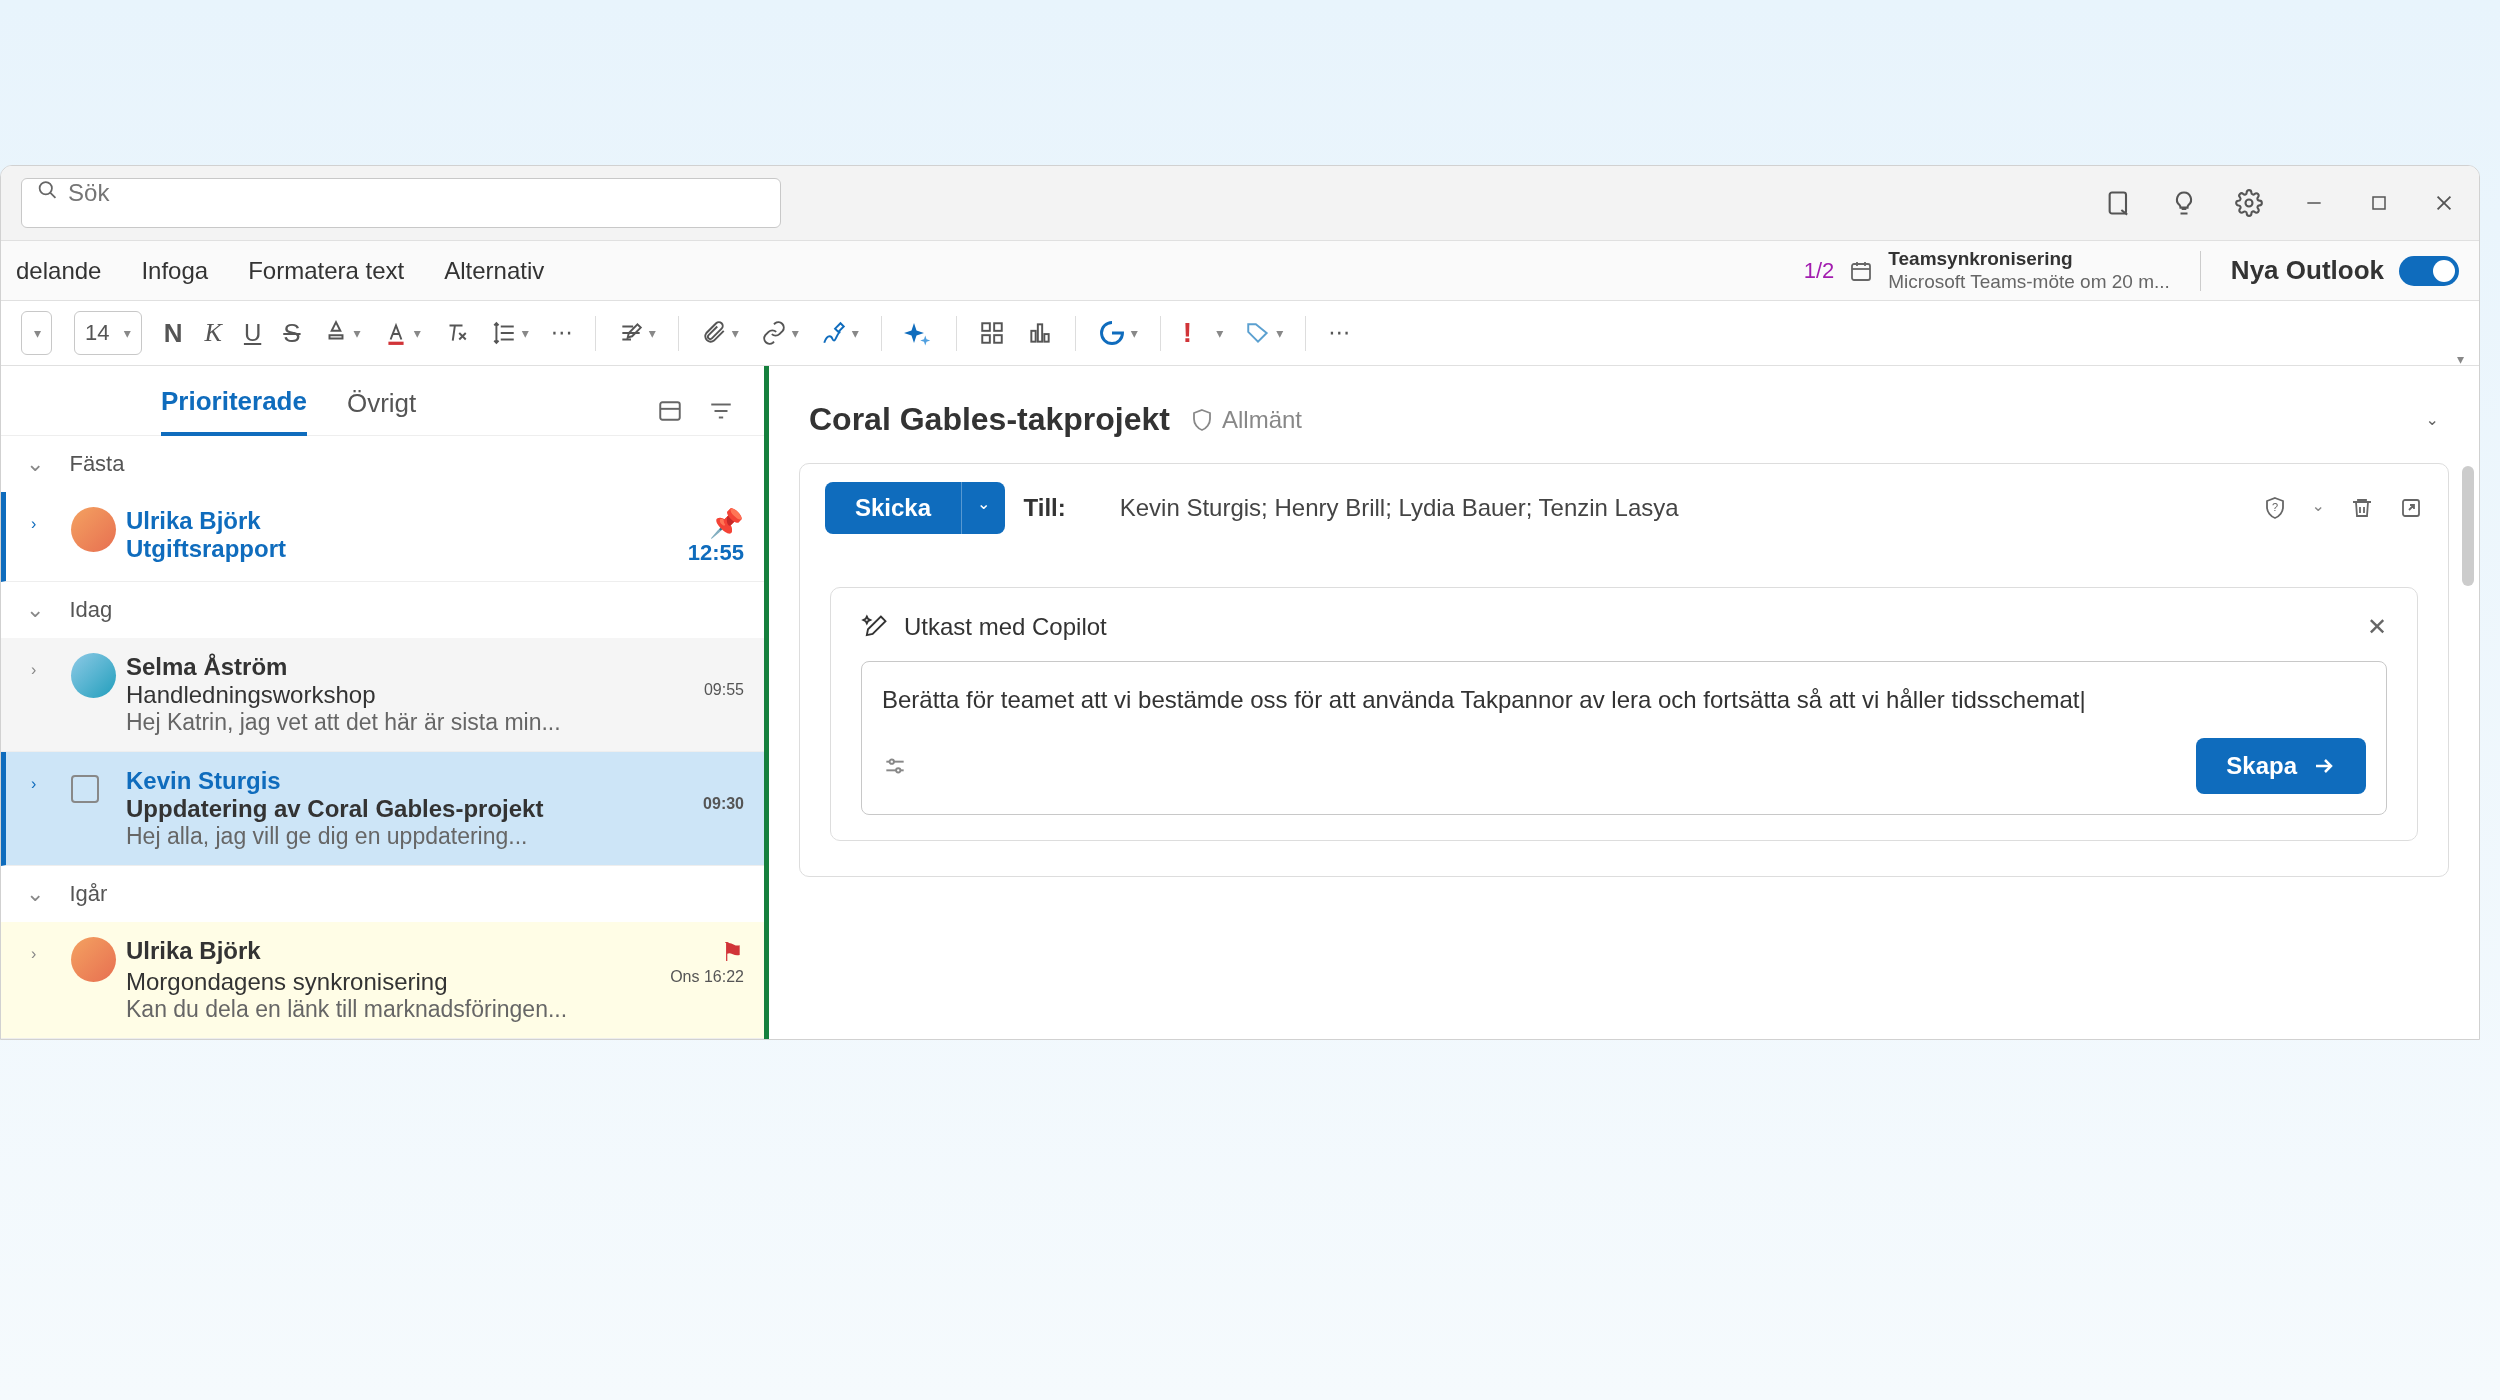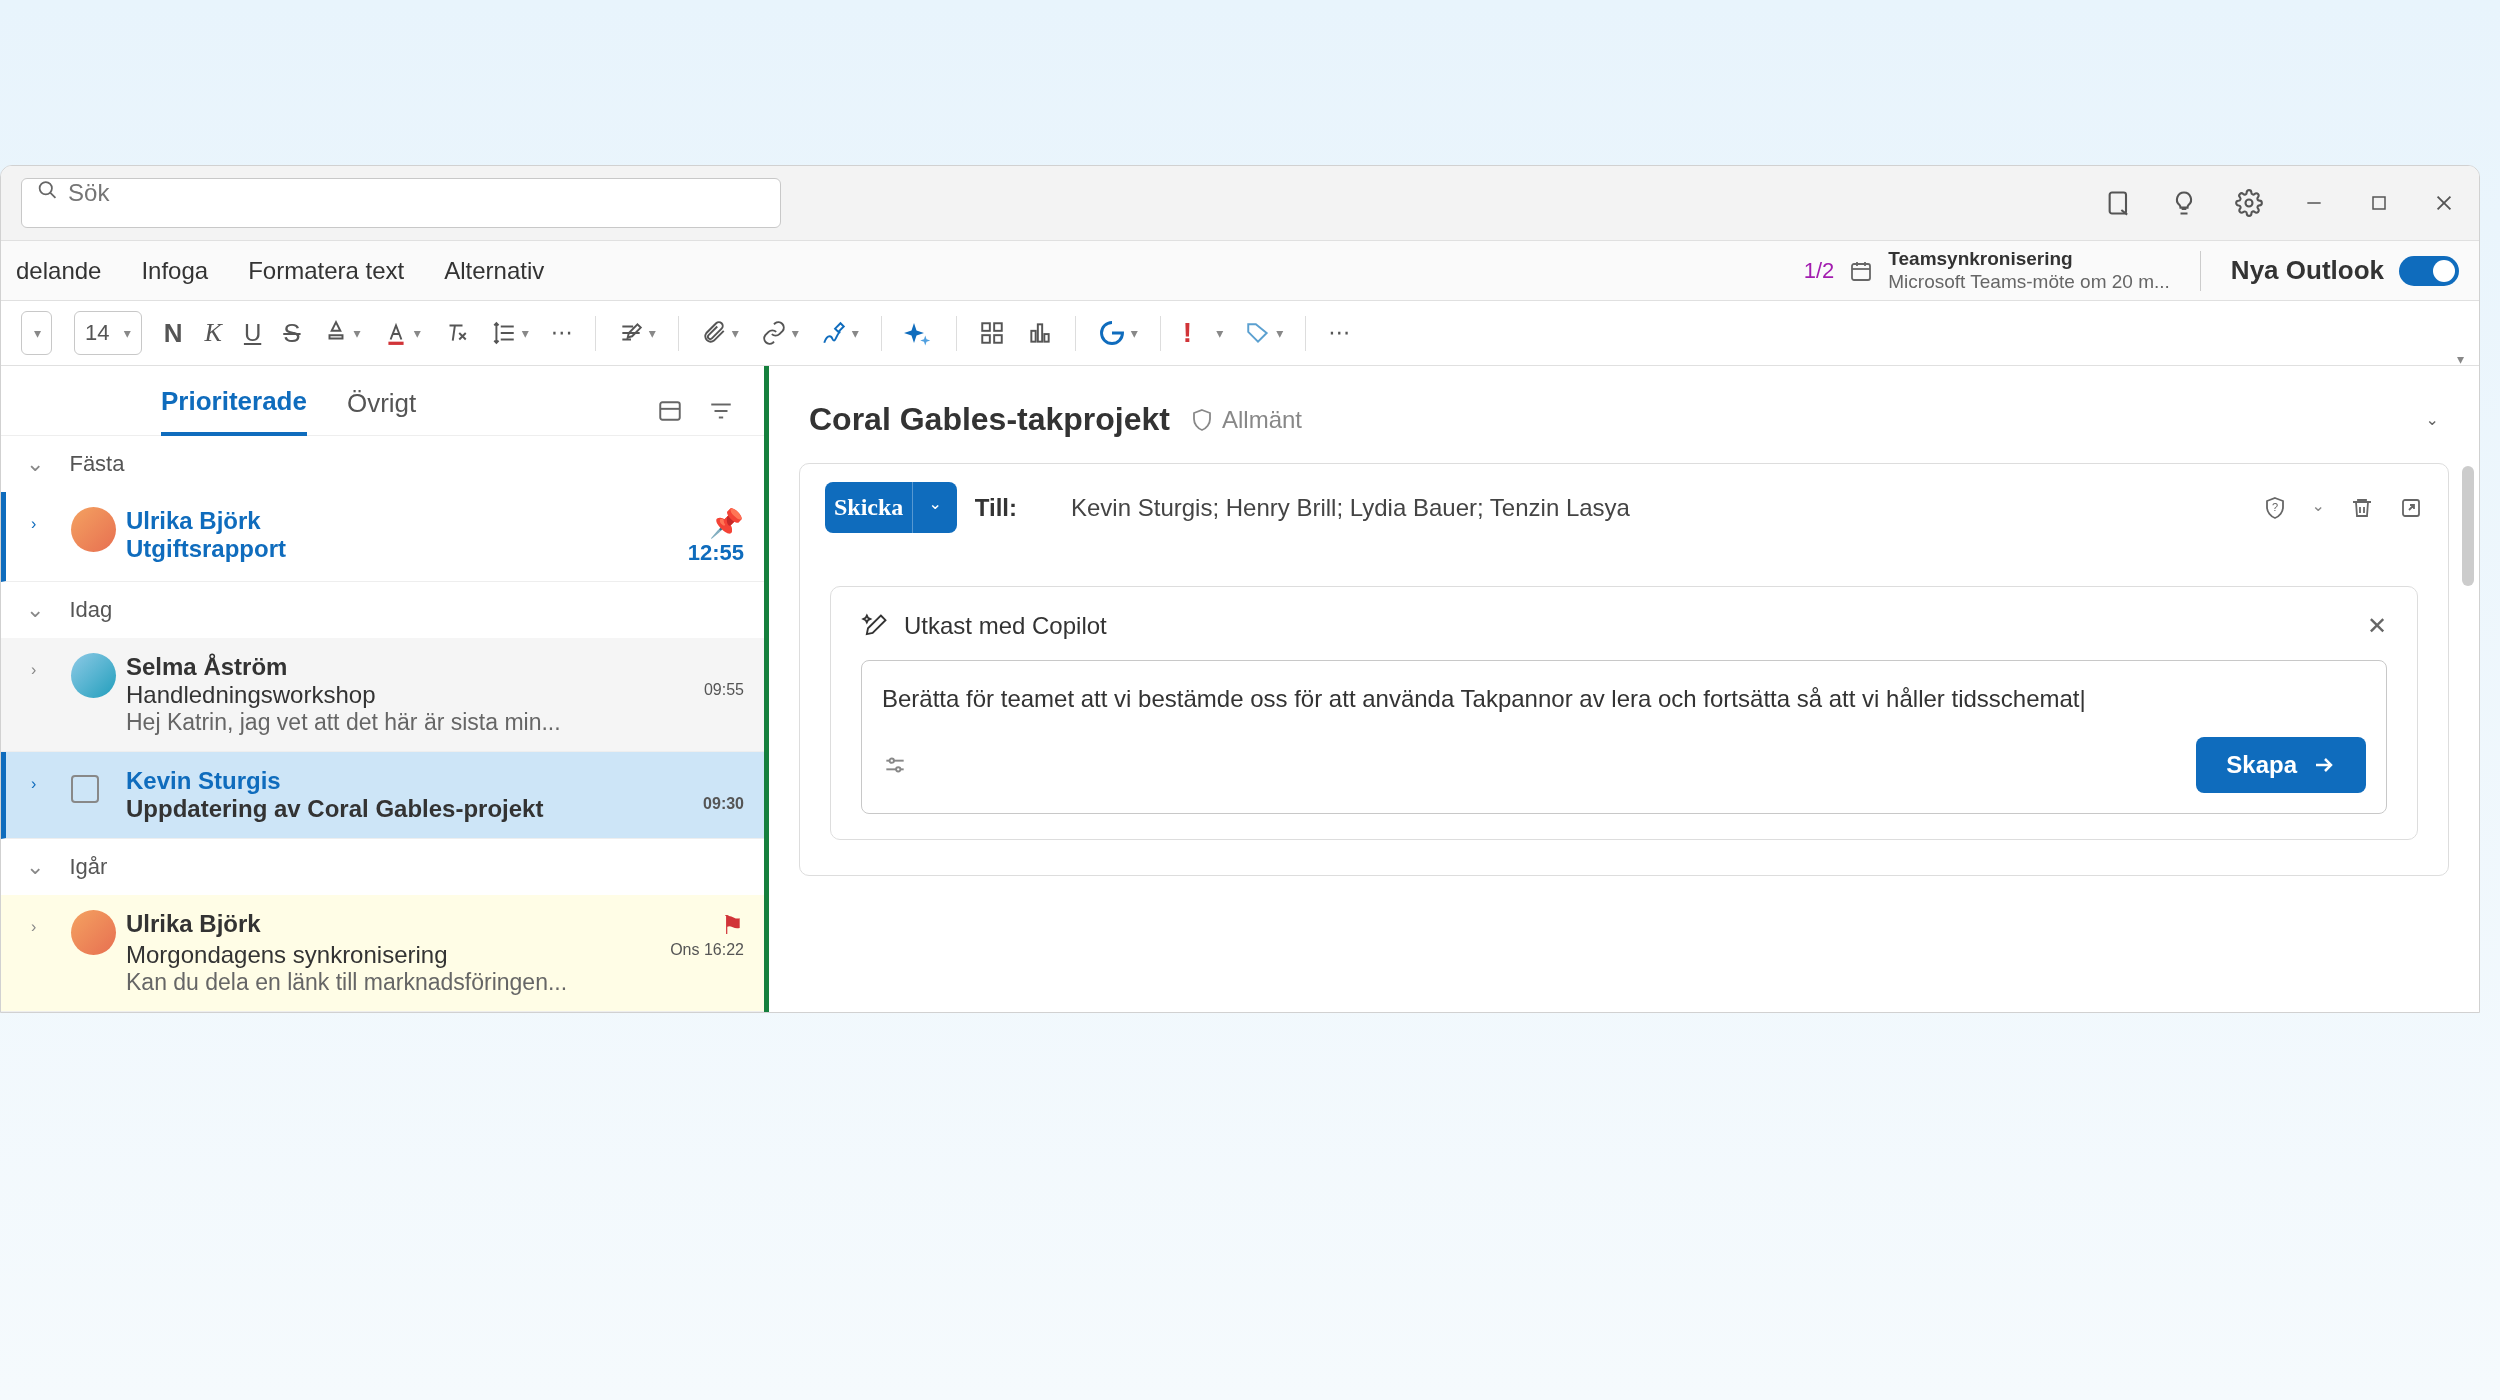--- a/index.html
+++ b/index.html
@@ -62,21 +62,21 @@
 .pin-icon { color: #0f6cbd; font-size: 28px; }
 .flag-icon { color: #d13438; font-size: 26px; }
 .reading-pane { flex: 1; padding: 20px 30px; background: #fff; position: relative; }
 .thread-header { display: flex; align-items: center; padding: 15px 10px 25px; }
 .thread-title { font-size: 32px; font-weight: 600; color: #333; margin-right: 20px; }
 .thread-tag { color: #888; font-size: 24px; display: flex; align-items: center; gap: 8px; }
 .thread-expand { margin-left: auto; color: #666; cursor: pointer; }
 .compose-card { border: 1px solid #ddd; border-radius: 10px; overflow: hidden; }
 .compose-header { display: flex; align-items: center; padding: 18px 25px; gap: 18px; }
 .send-btn { display: flex; }
-.send-main { background: #0f6cbd; color: #fff; font-size: 24px; font-weight: 600; padding: 12px 9px; border-radius: 8px 0 0 8px; cursor: pointer; font-family: Liberation Serif, serif; }
+.send-main { background: #0f6cbd; color: #fff; font-size: 24px; font-weight: 600; padding: 12px 30px; border-radius: 8px 0 0 8px; cursor: pointer; }
 .send-drop { background: #0f6cbd; color: #fff; padding: 12px 15px; border-radius: 0 8px 8px 0; border-left: 1px solid rgba(255,255,255,0.3); cursor: pointer; }
 .to-field { display: flex; align-items: center; gap: 10px; font-size: 24px; flex: 1; }
 .to-label { font-weight: 600; color: #333; }
 .to-recipients { color: #444; margin-left: 44px; }
 .compose-actions { display: flex; gap: 25px; color: #666; }
 .copilot-card { margin: 35px 30px; border: 1px solid #ddd; border-radius: 10px; padding: 25px 30px; background: #fff; }
 .copilot-header { display: flex; align-items: center; gap: 15px; margin-bottom: 20px; }
 .copilot-title { font-size: 24px; color: #333; }
 .copilot-close { margin-left: auto; color: #666; cursor: pointer; font-size: 24px; }
 .copilot-input-box { border: 1px solid #c8c8c8; border-radius: 8px; padding: 20px; }
@@ -342,20 +342,21 @@
         <div class="expand-col">›</div>
         <div class="checkbox-col">
             <div class="checkbox"></div>
           </div>
         <div class="email-content">
           <div class="email-sender blue">Kevin Sturgis</div>
           <div style="display:flex;justify-content:space-between;gap:10px">
             <div class="email-subject">Uppdatering av Coral Gables-projekt</div>
             <div class="email-time" style="font-weight:600">09:30</div>
           </div>
+          <div class="email-preview">Hej alla, jag vill ge dig en uppdatering...</div>
         </div>
       </div>
 
       <div class="section-header">
         <span class="chev">⌄</span>
         <span>Igår</span>
       </div>
 
       <div class="email-item flagged">
         <div class="expand-col" style="color:#888">›</div>

